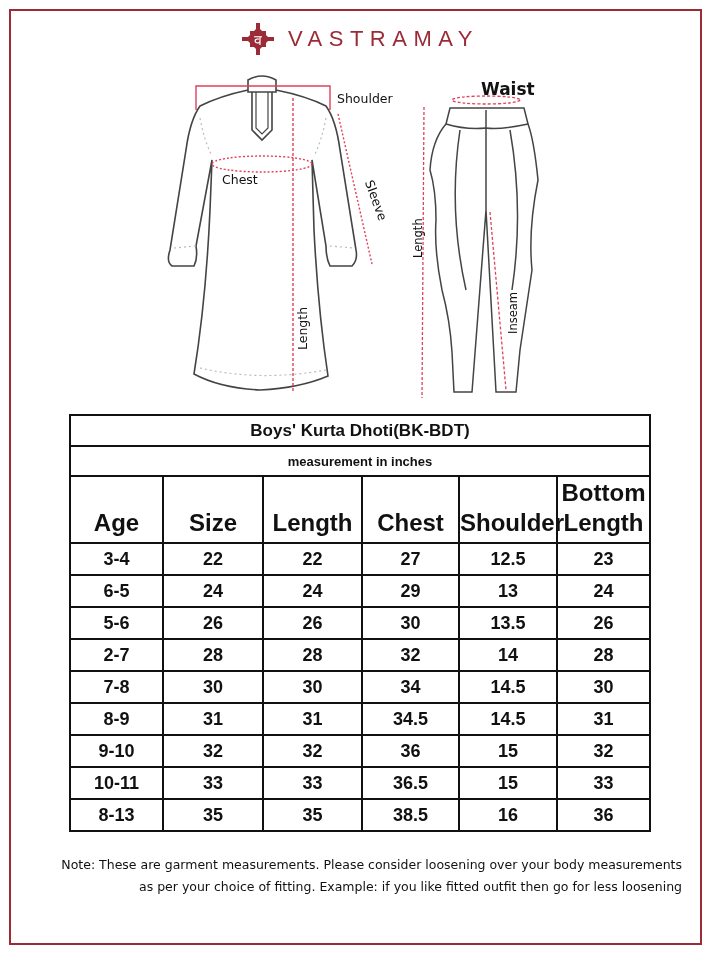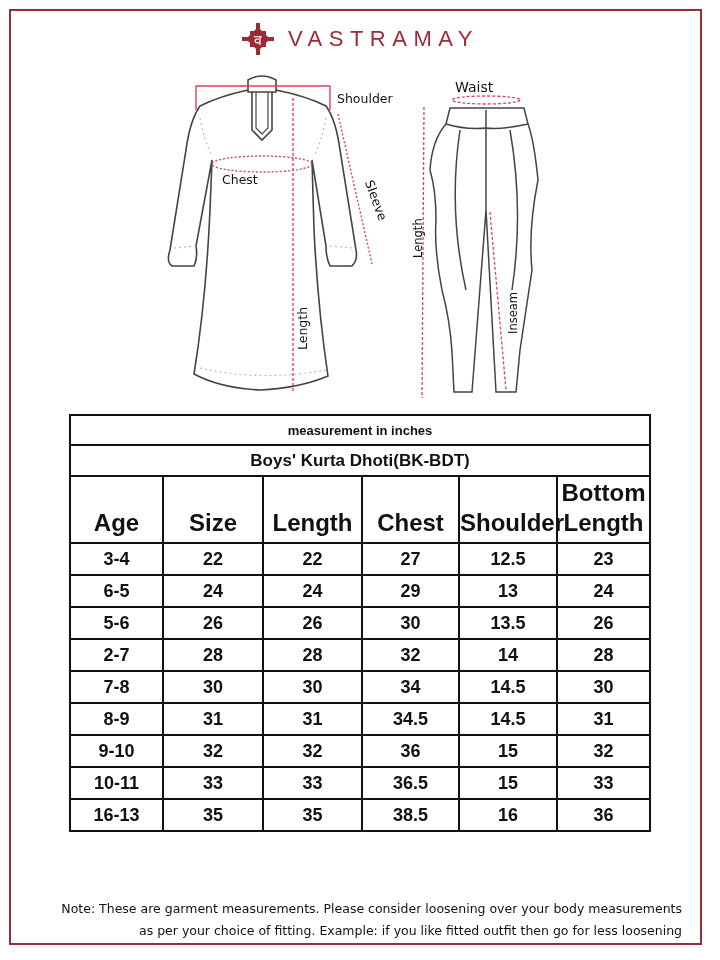--- a/index.html
+++ b/index.html
@@ -10,21 +10,21 @@
     .logo-word { margin-left: 14px; font-family: Liberation Sans, sans-serif; font-size: 22px; letter-spacing: 6.5px; color: #9b2b36; font-weight: normal; }
     .diagram { position: absolute; }
     .lbl { position: absolute; font-family: "DejaVu Sans", sans-serif; font-size: 12.5px; color: #111; }
     .vlbl { position: absolute; font-family: "DejaVu Sans", sans-serif; font-size: 12.5px; color: #111; transform-origin: left top; }
     table.size { position: absolute; left: 69px; top: 414px; width: 580px; border-collapse: collapse; font-family: "Liberation Sans", sans-serif; font-weight: bold; color: #111; table-layout: fixed; }
     table.size td, table.size th { border: 2.5px solid #111; text-align: center; padding: 0; }
     .title-cell { height: 29px; font-size: 17px; }
     .sub-cell { height: 28px; font-size: 13px; }
     .hdr-cell { height: 61px; font-size: 24px; vertical-align: bottom; padding-bottom: 4px !important; line-height: 30px; }
     .data-cell { height: 30px; font-size: 18px; margin-left: 29px; }
-    .note { position: absolute; left: 20px; top: 898px; width: 662px; text-align: right; font-family: "DejaVu Sans", sans-serif; font-size: 12.5px; line-height: 22px; color: #111; }
+    .note { position: absolute; left: 20px; top: 854px; width: 662px; text-align: right; font-family: "DejaVu Sans", sans-serif; font-size: 12.5px; line-height: 22px; color: #111; }
   </style>
 </head>
 <body>
 
 <div class="frame"></div>
 
 <div class="logo">
   <div class="logo-mark">
     <svg width="32" height="32" viewBox="0 0 32 32">
       <rect x="14" y="0" width="4" height="32" fill="#9b2b36"></rect>
@@ -72,39 +72,39 @@
     <line x1="86" y1="40" x2="86" y2="140"></line>
     <path d="M60 60 Q48 140 66 220"></path>
     <path d="M110 60 Q124 140 112 220"></path>
   </g>
   <g fill="none" stroke="#e0405a" stroke-width="1.3" stroke-dasharray="3 2">
     <ellipse cx="86" cy="30" rx="34" ry="4"></ellipse>
     <line x1="24" y1="37" x2="22" y2="328"></line>
     <line x1="90" y1="142" x2="106" y2="320"></line>
   </g>
 </svg>
-<span class="lbl" style="left:455px; top:79px; font-size:14px;">Waist</span>
+<span class="lbl" style="left:481px; top:79px; font-size:17px;font-weight:bold;">Waist</span>
 <span class="vlbl" style="left:411px; top:258px; transform: rotate(-90deg); font-size:11.5px;">Length</span>
 <span class="vlbl" style="left:506px; top:334px; transform: rotate(-90deg); font-size:11.5px;">Inseam</span>
 
 <table class="size">
   <colgroup>
     <col style="width:93px">
       <col style="width:100px">
       <col style="width:99px">
       <col style="width:97px">
       <col style="width:98px">
       <col style="width:93px">
   </colgroup>
   <tbody>
       <tr>
-    <td colspan="6" class="sub-cell">measurement in inches</td>
+    <td colspan="6" class="title-cell">Boys' Kurta Dhoti(BK-BDT)</td>
   </tr>
   <tr>
-    <td colspan="6" class="title-cell">Boys' Kurta Dhoti(BK-BDT)</td>
+    <td colspan="6" class="sub-cell">measurement in inches</td>
   </tr>
   <tr>
     <td class="hdr-cell">Age</td>
     <td class="hdr-cell">Size</td>
     <td class="hdr-cell">Length</td>
     <td class="hdr-cell">Chest</td>
     <td class="hdr-cell">Shoulder</td>
     <td class="hdr-cell"><span>Bottom</span><br><span>Length</span></td>
   </tr>
   <tr>
@@ -165,21 +165,21 @@
   </tr>
   <tr>
     <td class="data-cell">10-11</td>
     <td class="data-cell">33</td>
     <td class="data-cell">33</td>
     <td class="data-cell">36.5</td>
     <td class="data-cell">15</td>
     <td class="data-cell">33</td>
   </tr>
   <tr>
-    <td class="data-cell">16-13</td>
+    <td class="data-cell">8-13</td>
     <td class="data-cell">35</td>
     <td class="data-cell">35</td>
     <td class="data-cell">38.5</td>
     <td class="data-cell">16</td>
     <td class="data-cell">36</td>
   </tr>
 </tbody>
   </table>
 
 <div class="note">

